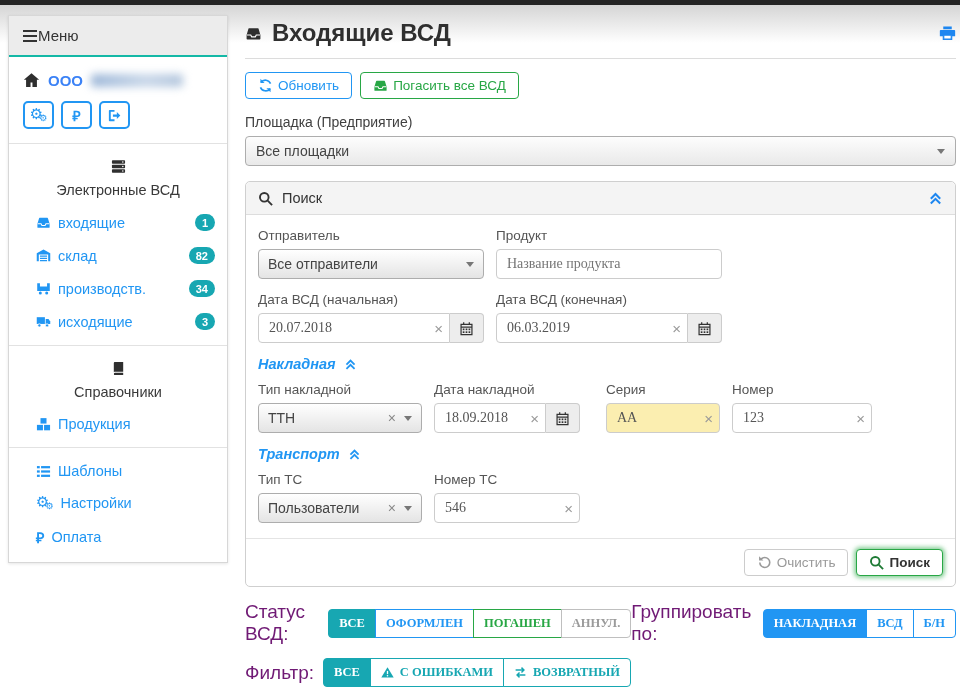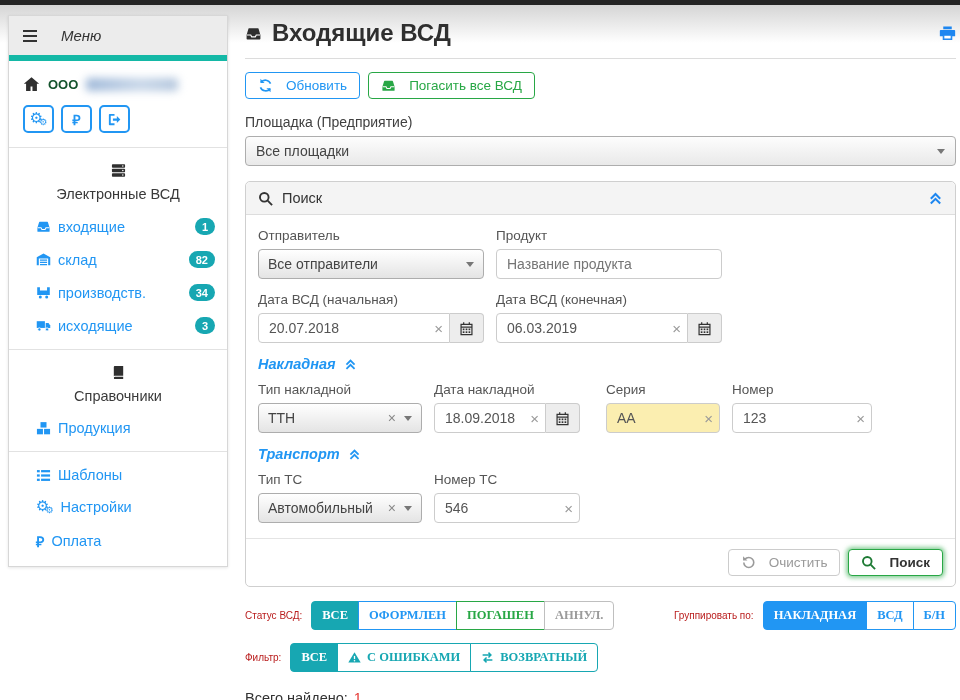--- a/index.html
+++ b/index.html
@@ -9,26 +9,26 @@
     background:#ffffff; color:#333; overflow:hidden; position:relative;
   }
   .topstrip { height:5px; background:#242424; }
   .topfade { position:absolute; left:0; top:5px; width:960px; height:38px;
     background:linear-gradient(#d5d5d5, rgba(255,255,255,0)); z-index:0; }
   .layout { position:relative; z-index:1; display:flex; align-items:flex-start; padding-left:8px; }
 
   
   .sidebar { width:220px; margin-top:10px; background:#fff; border:1px solid #d7d7d7;
     box-shadow:0 1px 3px rgba(0,0,0,.1); flex:none; }
-  .menu-header { display:flex; align-items:center; gap:24px; padding:11px 14px;
-    background:#ececec; border-bottom:6px solid #14b8a6; font-size:15px; color:#333; cursor:pointer;font-style:italic; }
+  .menu-header { display:flex; align-items:center; gap:1px; padding:11px 14px;
+    background:#ececec; border-bottom:2px solid #14b8a6; font-size:15px; color:#333; cursor:pointer; }
   .hamburger { display:inline-flex; flex-direction:column; gap:3px; }
   .hamburger i { display:block; width:14px; height:2px; background:#333; }
   .org-block { padding:15px 14px 14px; border-bottom:1px solid #e2e2e2; }
-  .org-line { display:flex; align-items:center; gap:8px; font-size:13px; font-weight:bold; color:#14532d; }
+  .org-line { display:flex; align-items:center; gap:8px; font-size:15px; font-weight:bold; color:#3b82f6; }
   .org-line .ic { color:#2f2f2f; }
   .blurname { display:inline-block; width:92px; height:13px; border-radius:3px;
     background:linear-gradient(90deg,#9db7d8,#c7d6e8 60%,#b3c6dd); filter:blur(4px); }
   .org-buttons { display:flex; gap:7px; margin-top:12px; }
   .icon-btn { width:31px; height:28px; border:2px solid #2196f3; border-radius:5px; background:#fff;
     color:#2196f3; display:inline-flex; align-items:center; justify-content:center; cursor:pointer;
     font-size:14px; font-weight:bold; }
   .nav-section { padding:7px 0; border-bottom:1px solid #e2e2e2; }
   .nav-section:last-child { border-bottom:none; }
   .nav-header { display:flex; align-items:center; gap:8px; padding:8px 14px; font-size:14.5px; color:#3a3a3a;flex-direction:column; }
@@ -43,21 +43,21 @@
   .gearglyph .g2 { font-size:9px; margin-left:-4px; vertical-align:-2px; }
 
   
   .main { flex:1; margin-left:17px; margin-right:4px; padding-top:9px; min-width:0; }
   .title-row { display:flex; align-items:center; gap:10px; padding:5px 0 11px; }
   .title-row h1 { font-size:24px; font-weight:bold; color:#2f2f2f; }
   .title-row .ttl-ic { color:#2f2f2f; }
   .print-btn { margin-left:auto; color:#1d86f0; cursor:pointer; display:inline-flex; }
   .title-div { border-top:1px solid #dcdcdc; margin-bottom:13px; }
   .toolbar { display:flex; gap:8px; margin-bottom:15px; }
-  .btn { display:inline-flex; align-items:center; gap:13px; padding:5px 12px; border-radius:4px;
+  .btn { display:inline-flex; align-items:center; gap:5px; padding:5px 12px; border-radius:4px;
     background:#fff; font-size:13.5px; cursor:pointer; border:1px solid #ccc; font-family:inherit; }
   .btn-blue { color:#2196f3; border-color:#2196f3; }
   .btn-green { color:#28a745; border-color:#28a745; }
   .field-label { font-size:14px; color:#404040; margin-bottom:6px; }
   .select-full { height:30px; border:1px solid #adadad; border-radius:4px; margin-bottom:15px;
     background:linear-gradient(#fdfdfd,#e9e9e9); display:flex; align-items:center; padding:0 10px;
     font-size:14px; color:#444; cursor:pointer; }
   .caret { width:0; height:0; border-left:4px solid transparent; border-right:4px solid transparent;
     border-top:5px solid #777; margin-left:auto; }
 
@@ -66,21 +66,21 @@
     border-bottom:1px solid #ddd; border-radius:5px 5px 0 0; font-size:14.5px; color:#333; }
   .collapse-btn { margin-left:auto; color:#1d86f0; cursor:pointer; display:inline-flex; }
   .panel-body { padding:13px 12px 2px; }
   .frow { display:flex; gap:12px; margin-bottom:13px; }
   .fcol { display:flex; flex-direction:column; }
   .lbl { font-size:13.5px; color:#555; margin-bottom:6px; }
   .w226 { width:226px; } .w164 { width:164px; } .w146 { width:146px; } .w114 { width:114px; } .w140 { width:140px; }
   .ml14 { margin-left:14px; }
   .input-wrap { position:relative; display:flex; flex:1; }
   .input { width:100%; height:30px; border:1px solid #ccc; border-radius:4px; padding:0 22px 0 10px;
-    font-size:14px; color:#555; font-family:Liberation Sans, sans-serif; background:#fff; outline:none; }
+    font-size:14px; color:#555; font-family:Liberation Serif, serif; background:#fff; outline:none; }
   .clear-x { position:absolute; right:7px; top:50%; transform:translateY(-50%); color:#999;
     font-size:15px; cursor:pointer; line-height:1; }
   .igroup { display:flex; }
   .igroup .input { border-radius:4px 0 0 4px; }
   .addon { width:34px; height:30px; border:1px solid #ccc; border-left:none; border-radius:0 4px 4px 0;
     background:#ededed; display:inline-flex; align-items:center; justify-content:center; color:#333; cursor:pointer; }
   .sel2 { height:30px; border:1px solid #adadad; border-radius:4px;
     background:linear-gradient(#ffffff,#e4e4e4); display:flex; align-items:center; padding:0 9px;
     font-size:14px; color:#444; cursor:pointer; gap:8px; }
   .sel2 .txt { overflow:hidden; white-space:nowrap; }
@@ -93,21 +93,21 @@
   .subhead .ic { width:13px; height:13px; }
   .panel-footer { border-top:1px solid #e4e4e4; padding:10px 12px; display:flex;
     justify-content:flex-end; gap:8px; }
   .btn-clear { color:#9a9a9a; border-color:#ccc; }
   .btn-search { color:#333; border:1px solid #28a745; box-shadow:0 0 4px 2px rgba(40,167,69,.55); font-weight:bold; }
   .btn-search .ic { color:#1d7a34; }
 
   .row-between { display:flex; align-items:center; margin-bottom:13px; }
   .inline { display:flex; align-items:center; gap:9px; }
   .pushright { margin-left:auto; }
-  .rlabel { font-size:10px; color:#b91c1c; }
+  .rlabel { font-size:19px; color:#701a75; }
   .group { display:inline-flex; }
   .seg { padding:6px 10px; font-size:12.5px; font-weight:bold; background:#fff; border:1px solid;
     margin-left:-1px; cursor:pointer; font-family:Liberation Serif, serif; display:inline-flex; align-items:center; gap:6px; white-space:nowrap; }
   .seg:first-child { border-radius:4px 0 0 4px; margin-left:0; }
   .seg:last-child { border-radius:0 4px 4px 0; }
   .seg .ic { width:13px; height:13px; }
   .sg-teal-on  { background:#17a7b2; border-color:#17a7b2; color:#fff; }
   .sg-blue     { border-color:#2196f3; color:#2196f3; }
   .sg-green    { border-color:#28a745; color:#28a745; }
   .sg-gray     { border-color:#bfbfbf; color:#9b9b9b; }
@@ -436,21 +436,21 @@
         <div class="subhead">
           <span>Транспорт</span>
           <svg class="ic" viewBox="0 0 16 16">
               <path d="M3 8.2l5-5 5 5M3 13.4l5-5 5 5" fill="none" stroke="#2196f3" stroke-width="2.2"></path>
             </svg>
         </div>
         <div class="frow">
           <div class="fcol w164">
             <div class="lbl">Тип ТС</div>
             <div class="sel2">
-              <span class="txt">Автомобильный</span>
+              <span class="txt">Пользователи</span>
               <span class="clr">×</span>
               <span class="caret"></span>
             </div>
           </div>
           <div class="fcol w146">
             <div class="lbl">Номер ТС</div>
             <span class="input-wrap">
               <input class="input" value="546" style="">
               <span class="clear-x">×</span>
             </span>

